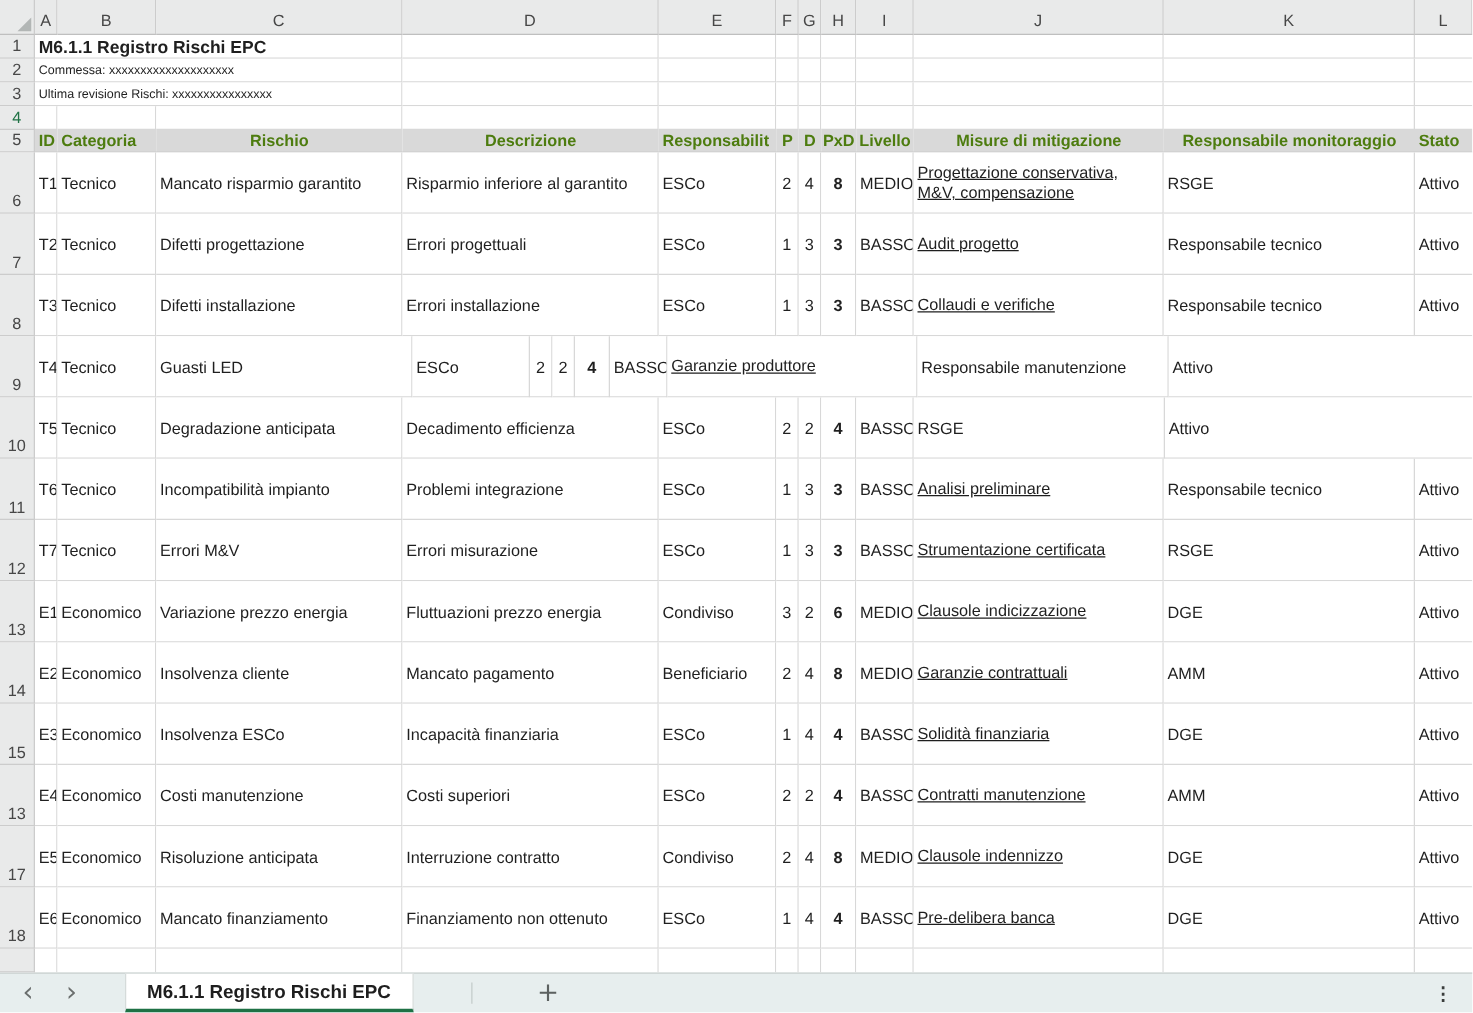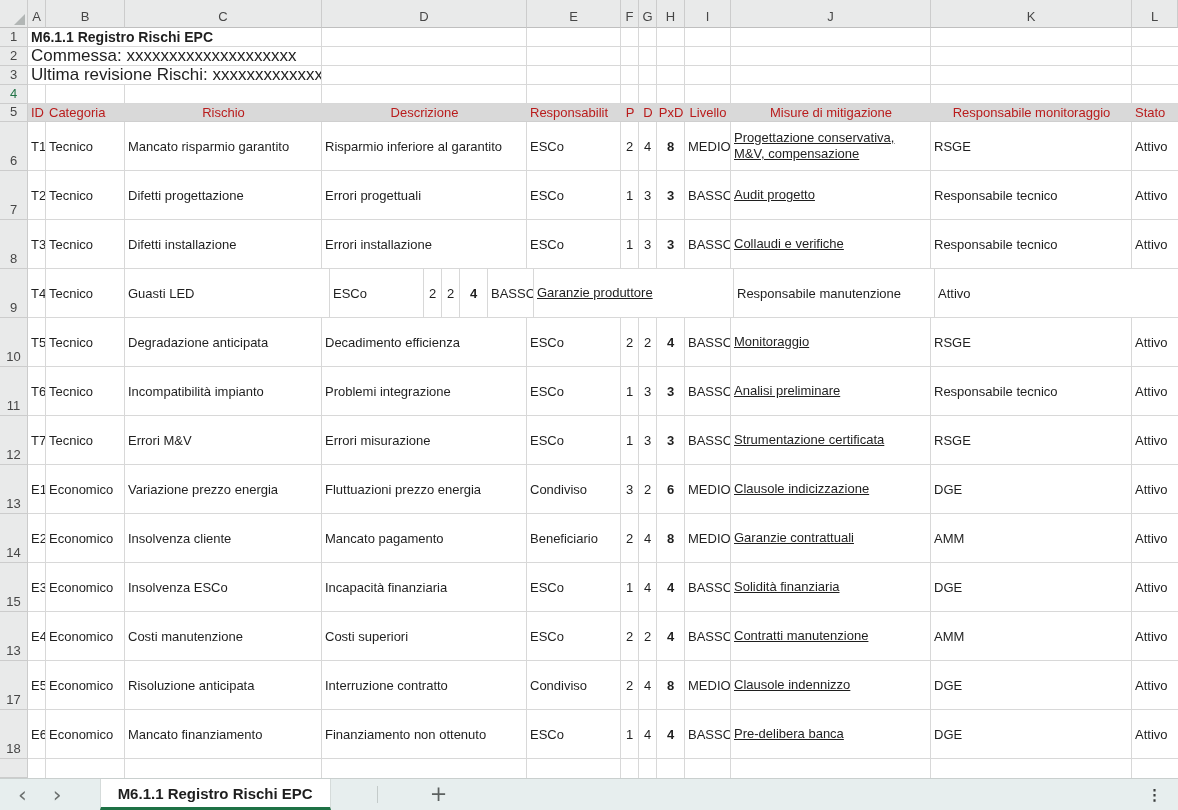--- a/index.html
+++ b/index.html
@@ -31,24 +31,24 @@
   .corner .tri { position:absolute; right:2px; bottom:2px; width:0; height:0;
                  border-bottom:11px solid #b2b6b5; border-left:11px solid transparent; }
   
   .rowhdr { background:#e9eaea; color:#474747; font-size:13px; justify-content:center;
             border-right:1px solid #cccccc; border-bottom:1px solid #cccccc; position:relative;
             align-items:flex-end; padding-bottom:2px; }
   .rowhdr.selected { color:#217346; }
 
   .bold { font-weight:bold; }
   .al-c { justify-content:center; }
-  .tablehdr { background:#d9d9d9; color:#b91c1c; font-weight:normal; border-right:none; border-bottom:1px solid #cfcfcf; }
+  .tablehdr { background:#d9d9d9; color:#4d7c0f; font-weight:bold; border-right:none; border-bottom:1px solid #cfcfcf; }
   .info-merged { border-right:1px solid #d8d8d8; }
   .title-text { font-size:14px; font-weight:bold; }
-  .info-text { font-size:17px; }
+  .info-text { font-size:10px; }
 
   
   .tabbar { flex:none; height:32px; background:#e7eeee; border-top:1px solid #c9cfce;
             display:flex; align-items:stretch; }
   .navs { display:flex; align-items:center; padding-left:18px; gap:26px; margin-right:38px; }
   .chev { color:#6b6f6e; font-size:22px; line-height:1; cursor:pointer; font-family:"DejaVu Sans", sans-serif; }
   .tab.active { background:#ffffff; display:flex; align-items:center; padding:0 17px;
                 border-bottom:3px solid #1e7145; font-size:15px; font-weight:600; color:#1e1e1e;
                 border-left:1px solid #d5dbda; border-right:1px solid #d5dbda; }
   .tab-divider { width:1px; background:#c4cbca; margin:7px 0 7px 46px; }
@@ -212,21 +212,20 @@
         <div class="cell rowhdr w-rh">10</div>
         <div class="cell w-a ">T5</div>
         <div class="cell w-b ">Tecnico</div>
         <div class="cell w-c ">Degradazione anticipata</div>
         <div class="cell w-d ">Decadimento efficienza</div>
         <div class="cell w-e ">ESCo</div>
         <div class="cell w-f al-c">2</div>
         <div class="cell w-g al-c">2</div>
         <div class="cell w-h al-c bold">4</div>
         <div class="cell w-i ">BASSO</div>
-        <div class="cell w-j  wrap">Monitoraggio</div>
         <div class="cell w-k ">RSGE</div>
         <div class="cell w-l ">Attivo</div>
       </div>
       <div class="row h-data">
         <div class="cell rowhdr w-rh">11</div>
         <div class="cell w-a ">T6</div>
         <div class="cell w-b ">Tecnico</div>
         <div class="cell w-c ">Incompatibilità impianto</div>
         <div class="cell w-d ">Problemi integrazione</div>
         <div class="cell w-e ">ESCo</div>

